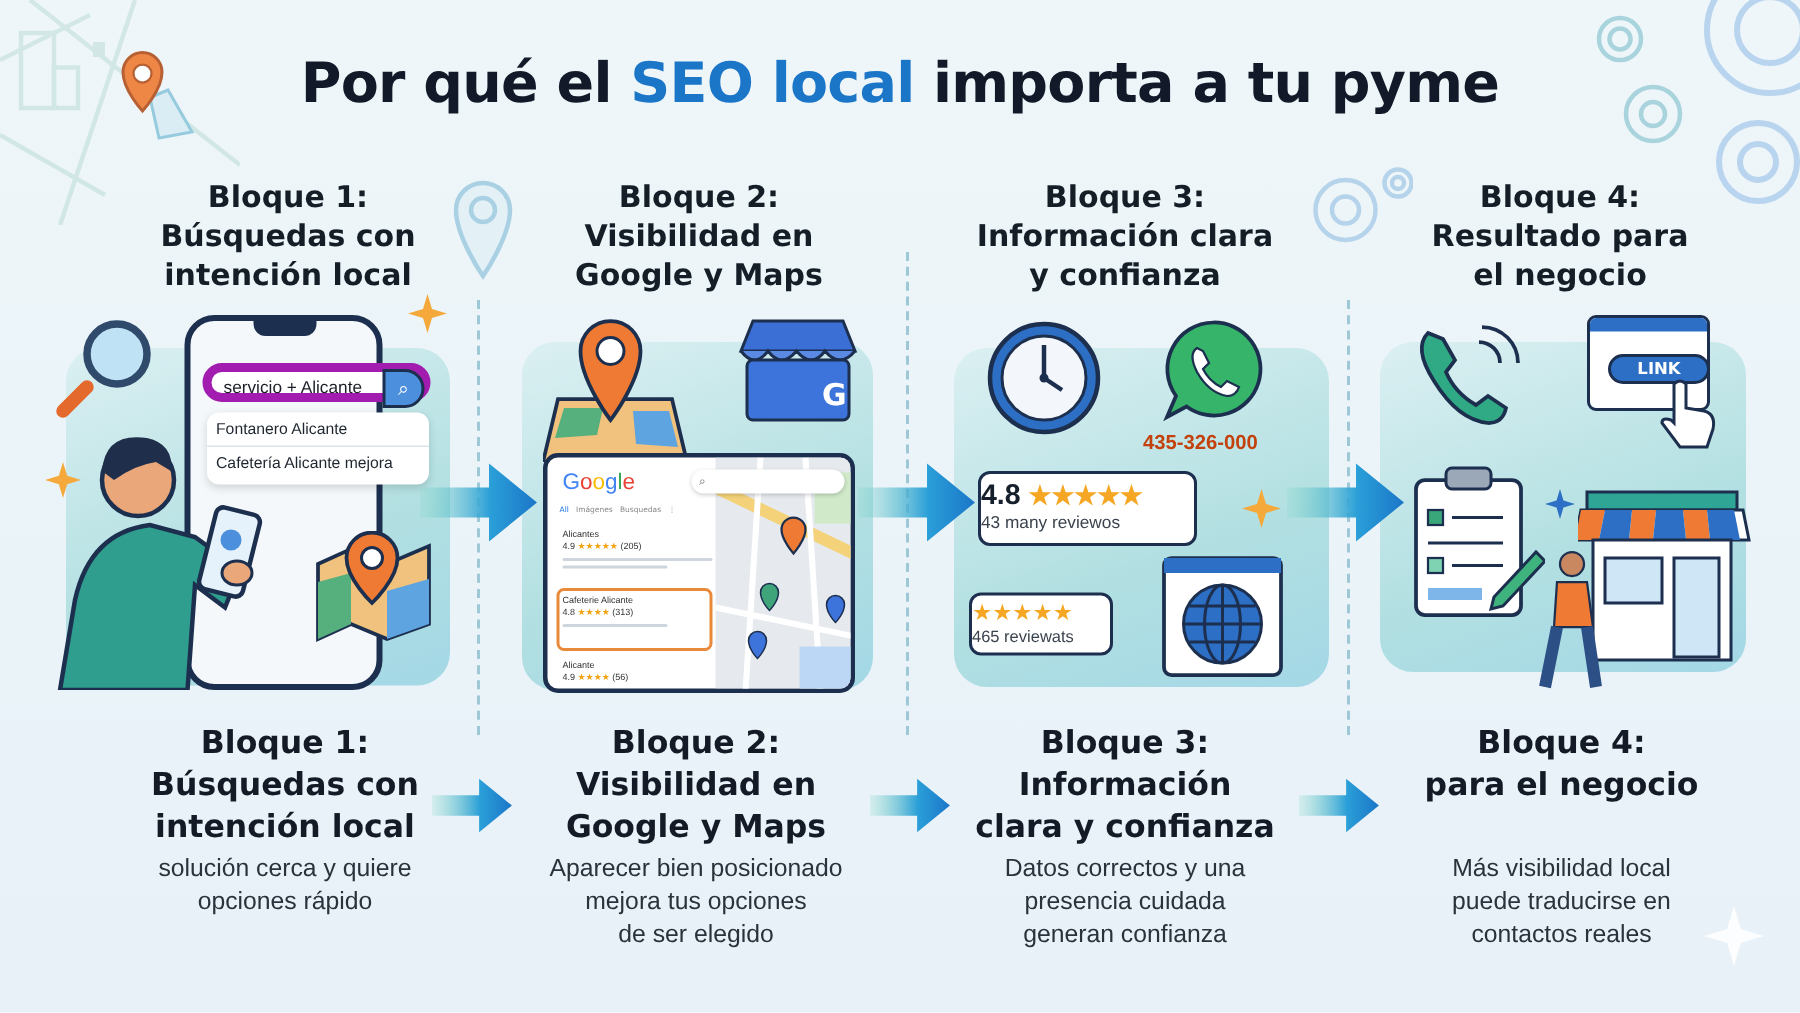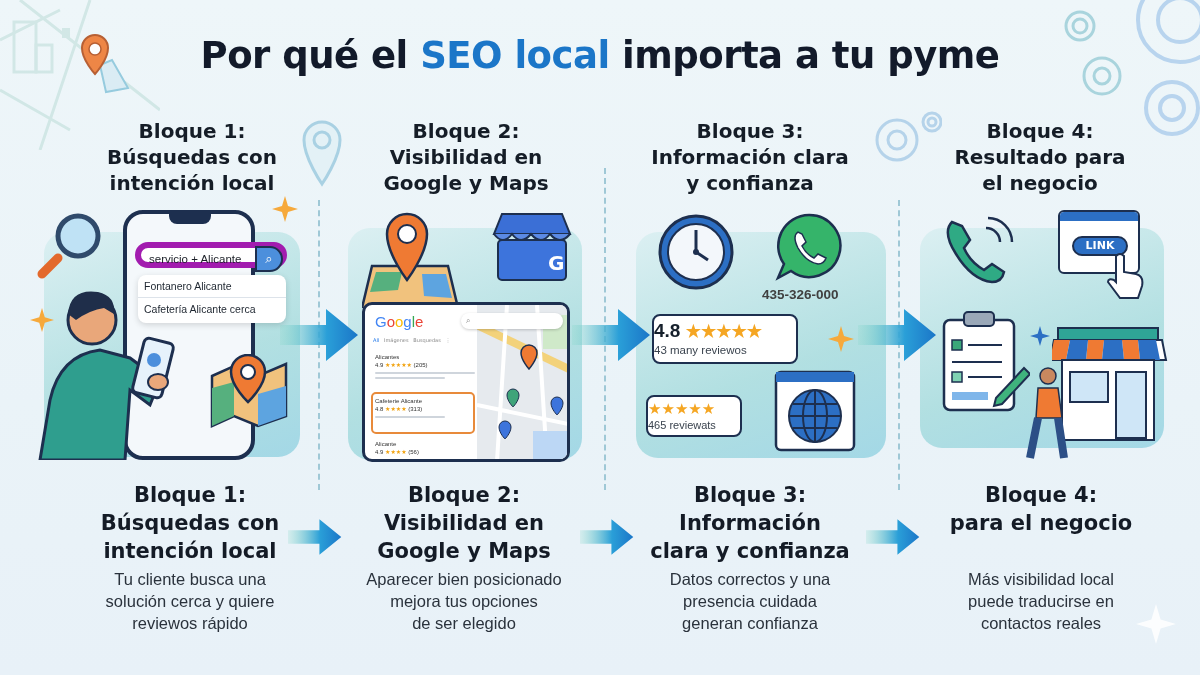--- a/index.html
+++ b/index.html
@@ -56,26 +56,26 @@
   .gsearch { position: absolute; left: 96px; top: 8px; width: 102px; height: 16px; background: #fff; border-radius: 8px; box-shadow: 0 1px 3px rgba(0,0,0,0.2); font-size: 8px; line-height: 16px; padding-left: 5px; color: #777; }
   .gtabs { position: absolute; left: 8px; top: 32px; font-size: 5px; color: #888; }
   .gitem { position: absolute; left: 10px; width: 100px; font-size: 6px; color: #333; font-family: "Liberation Sans", sans-serif; line-height: 8px; }
   .gitem .st { color: #f2a310; }
   .gline { height: 2px; background: #cfd5dc; margin-top: 3px; border-radius: 1px; }
   .ghl { position: absolute; left: 6px; top: 87px; width: 104px; height: 42px; border: 2px solid #e88a3a; border-radius: 5px; }
 
   
   .bubble { position: absolute; background: #fff; border: 2px solid #1d2f4f; border-radius: 8px; text-align: left; font-family: "Liberation Sans", sans-serif; }
   .stars { color: #f5a623; letter-spacing: 0; }
-  .phone-num { position: absolute; left: 762px; top: 287px; font-size: 13.5px; color: #404040; font-family: "Liberation Sans", sans-serif; font-weight: bold; }
+  .phone-num { position: absolute; left: 762px; top: 287px; font-size: 13.5px; color: #c2410c; font-family: "Liberation Sans", sans-serif; font-weight: bold; }
 
   
   .linkwin { position: absolute; left: 1058px; top: 210px; width: 82px; height: 64px; background: #fff; border: 2px solid #1d2f4f; border-radius: 6px; overflow: hidden; }
   .linkwin .bar { height: 9px; background: #2c6fc4; }
-  .linkbtn { position: absolute; left: 12px; top: 24px; width: 56px; height: 20px; background: #2c6fc4; border: 2px solid #1d2f4f; border-radius: 10px; color: #fff; font-size: 11px; font-weight: bold; text-align: center; line-height: 16px; }
+  .linkbtn { position: absolute; left: 12px; top: 24px; width: 68px; height: 20px; background: #2c6fc4; border: 2px solid #1d2f4f; border-radius: 10px; color: #fff; font-size: 11px; font-weight: bold; text-align: center; line-height: 16px; }
 </style>
 </head>
 <body>
 
 <svg class="bg-map" viewBox="0 0 160 150">
   <g stroke="#cfe6e4" stroke-width="3" fill="none">
     <path d="M0 90 L70 130 M20 0 L160 110 M90 0 L40 150 M0 40 L60 10"></path>
     <rect x="14" y="22" width="22" height="50"></rect>
     <rect x="36" y="45" width="16" height="27"></rect>
   </g>
@@ -159,21 +159,21 @@
   <svg class="abs" style="left:36px;top:202px;" width="80" height="80" viewBox="0 0 80 80">
     <line x1="22" y1="56" x2="6" y2="72" stroke="#e3692c" stroke-width="9" stroke-linecap="round"></line>
     <circle cx="42" cy="34" r="20" fill="#bfe2f5" stroke="#2f4a6b" stroke-width="5"></circle>
   </svg>
   <div class="searchbar">
     <span>servicio + Alicante</span>
     <div class="searchbtn">⌕</div>
   </div>
   <div class="suggest">
     <div>Fontanero Alicante</div>
-    <div>Cafetería Alicante cerca</div>
+    <div>Cafetería Alicante mejora</div>
   </div>
   <svg class="abs" style="left:30px;top:280px;" width="170" height="180" viewBox="0 0 170 180">
     <path d="M10 180 L20 120 Q30 75 70 70 L100 78 L130 100 L120 125 L100 110 L95 180 Z" fill="#2f9e8e" stroke="#1d2f4f" stroke-width="3"></path>
     <circle cx="62" cy="40" r="24" fill="#e9a77a" stroke="#1d2f4f" stroke-width="3"></circle>
     <path d="M38 34 Q40 8 68 12 Q86 16 84 34 L74 28 Q60 30 46 40 Z" fill="#1f2e4a"></path>
     <rect x="108" y="60" width="30" height="56" rx="5" transform="rotate(14 123 88)" fill="#e6f2fb" stroke="#1d2f4f" stroke-width="3"></rect>
     <circle cx="124" cy="80" r="7" fill="#4c8fdc"></circle>
     <ellipse cx="128" cy="102" rx="10" ry="8" fill="#e9a77a" stroke="#1d2f4f" stroke-width="2"></ellipse>
   </svg>
   <svg class="abs" style="left:210px;top:358px;" width="80" height="70" viewBox="0 0 80 70">
@@ -369,23 +369,22 @@
   <div>Bloque 3:</div>
     <div>Información</div>
     <div>clara y confianza</div>
 </div>
 <div class="bottom-title" style="left:901px;top:481px;">
   <div>Bloque 4:</div>
     <div>para el negocio</div>
 </div>
 
 <div class="bottom-desc" style="left:50px;top:568px;">
-  <div>Tu cliente busca una</div>
     <div>solución cerca y quiere</div>
-    <div>reviewos rápido</div>
+    <div>opciones rápido</div>
 </div>
 <div class="bottom-desc" style="left:324px;top:568px;">
   <div>Aparecer bien posicionado</div>
     <div>mejora tus opciones</div>
     <div>de ser elegido</div>
 </div>
 <div class="bottom-desc" style="left:610px;top:568px;">
   <div>Datos correctos y una</div>
     <div>presencia cuidada</div>
     <div>generan confianza</div>

